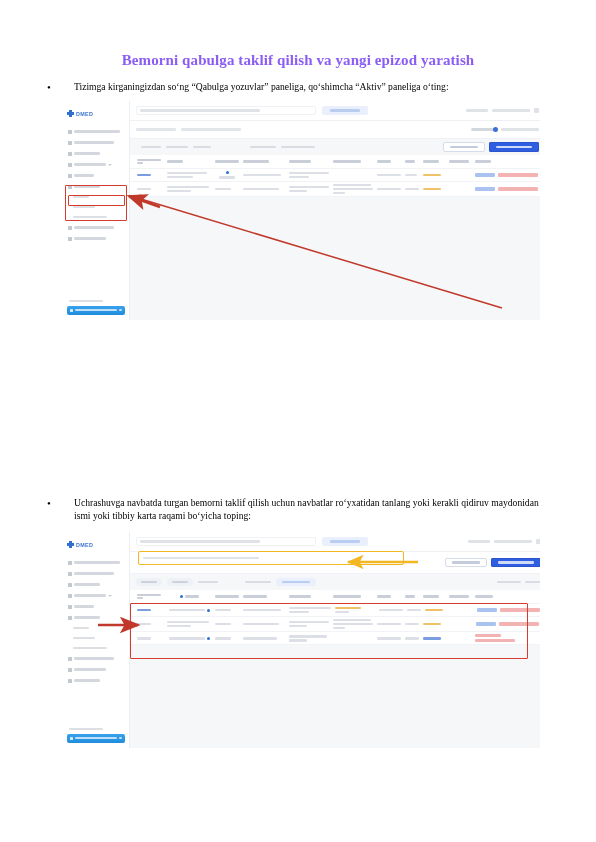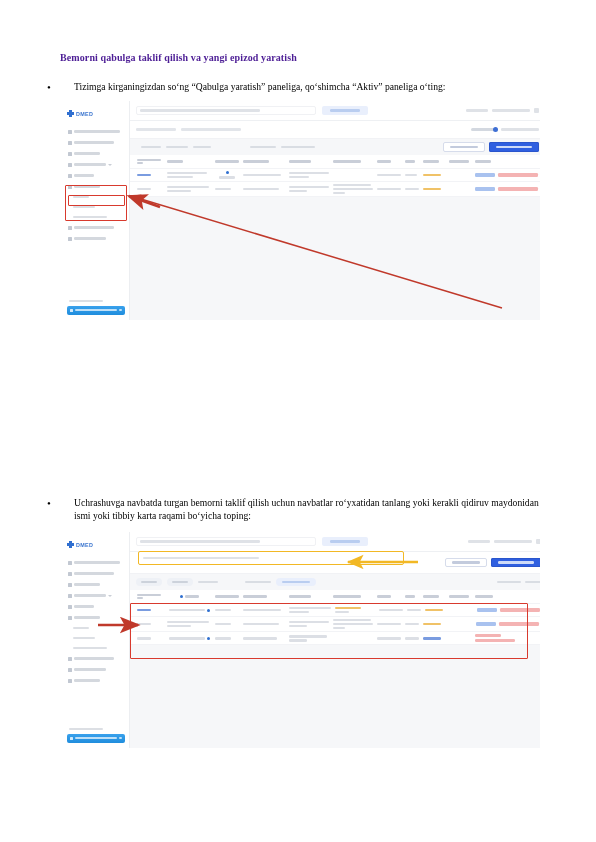--- a/index.html
+++ b/index.html
@@ -19,24 +19,25 @@
     height: 842px;
     padding: 0;
   }
 
   
   .doc-title {
     position: absolute;
     top: 52px;
     left: 60px;
     width: 476px;
+    text-align: center;
     font-family: "Liberation Serif", serif;
     font-weight: bold;
-    font-size: 10px;
-    color: #4c1d95;
+    font-size: 15px;
+    color: #8b5cf6;
     letter-spacing: 0.1px;
   }
 
   .bullet-block {
     position: absolute;
     left: 46px;
     width: 505px;
     display: flex;
     gap: 0;
     align-items: flex-start;
@@ -314,21 +315,21 @@
 </style>
 </head>
 <body>
 
 <div class="page">
 
   <div class="doc-title">Bemorni qabulga taklif qilish va yangi epizod yaratish</div>
 
   <div class="bullet-block" id="bullet-1">
     <div class="dot">•</div>
-    <div class="btext">Tizimga kirganingizdan so‘ng “Qabulga yaratish” paneliga, qo‘shimcha “Aktiv” paneliga o‘ting:</div>
+    <div class="btext">Tizimga kirganingizdan so‘ng “Qabulga yozuvlar” paneliga, qo‘shimcha “Aktiv” paneliga o‘ting:</div>
   </div>
 
   <div class="shot" id="shot-1">
     <div class="app">
 
       <div class="app-side">
         <div class="brand">
           <span class="cross"></span>
           <span class="bname">DMED</span>
         </div>

